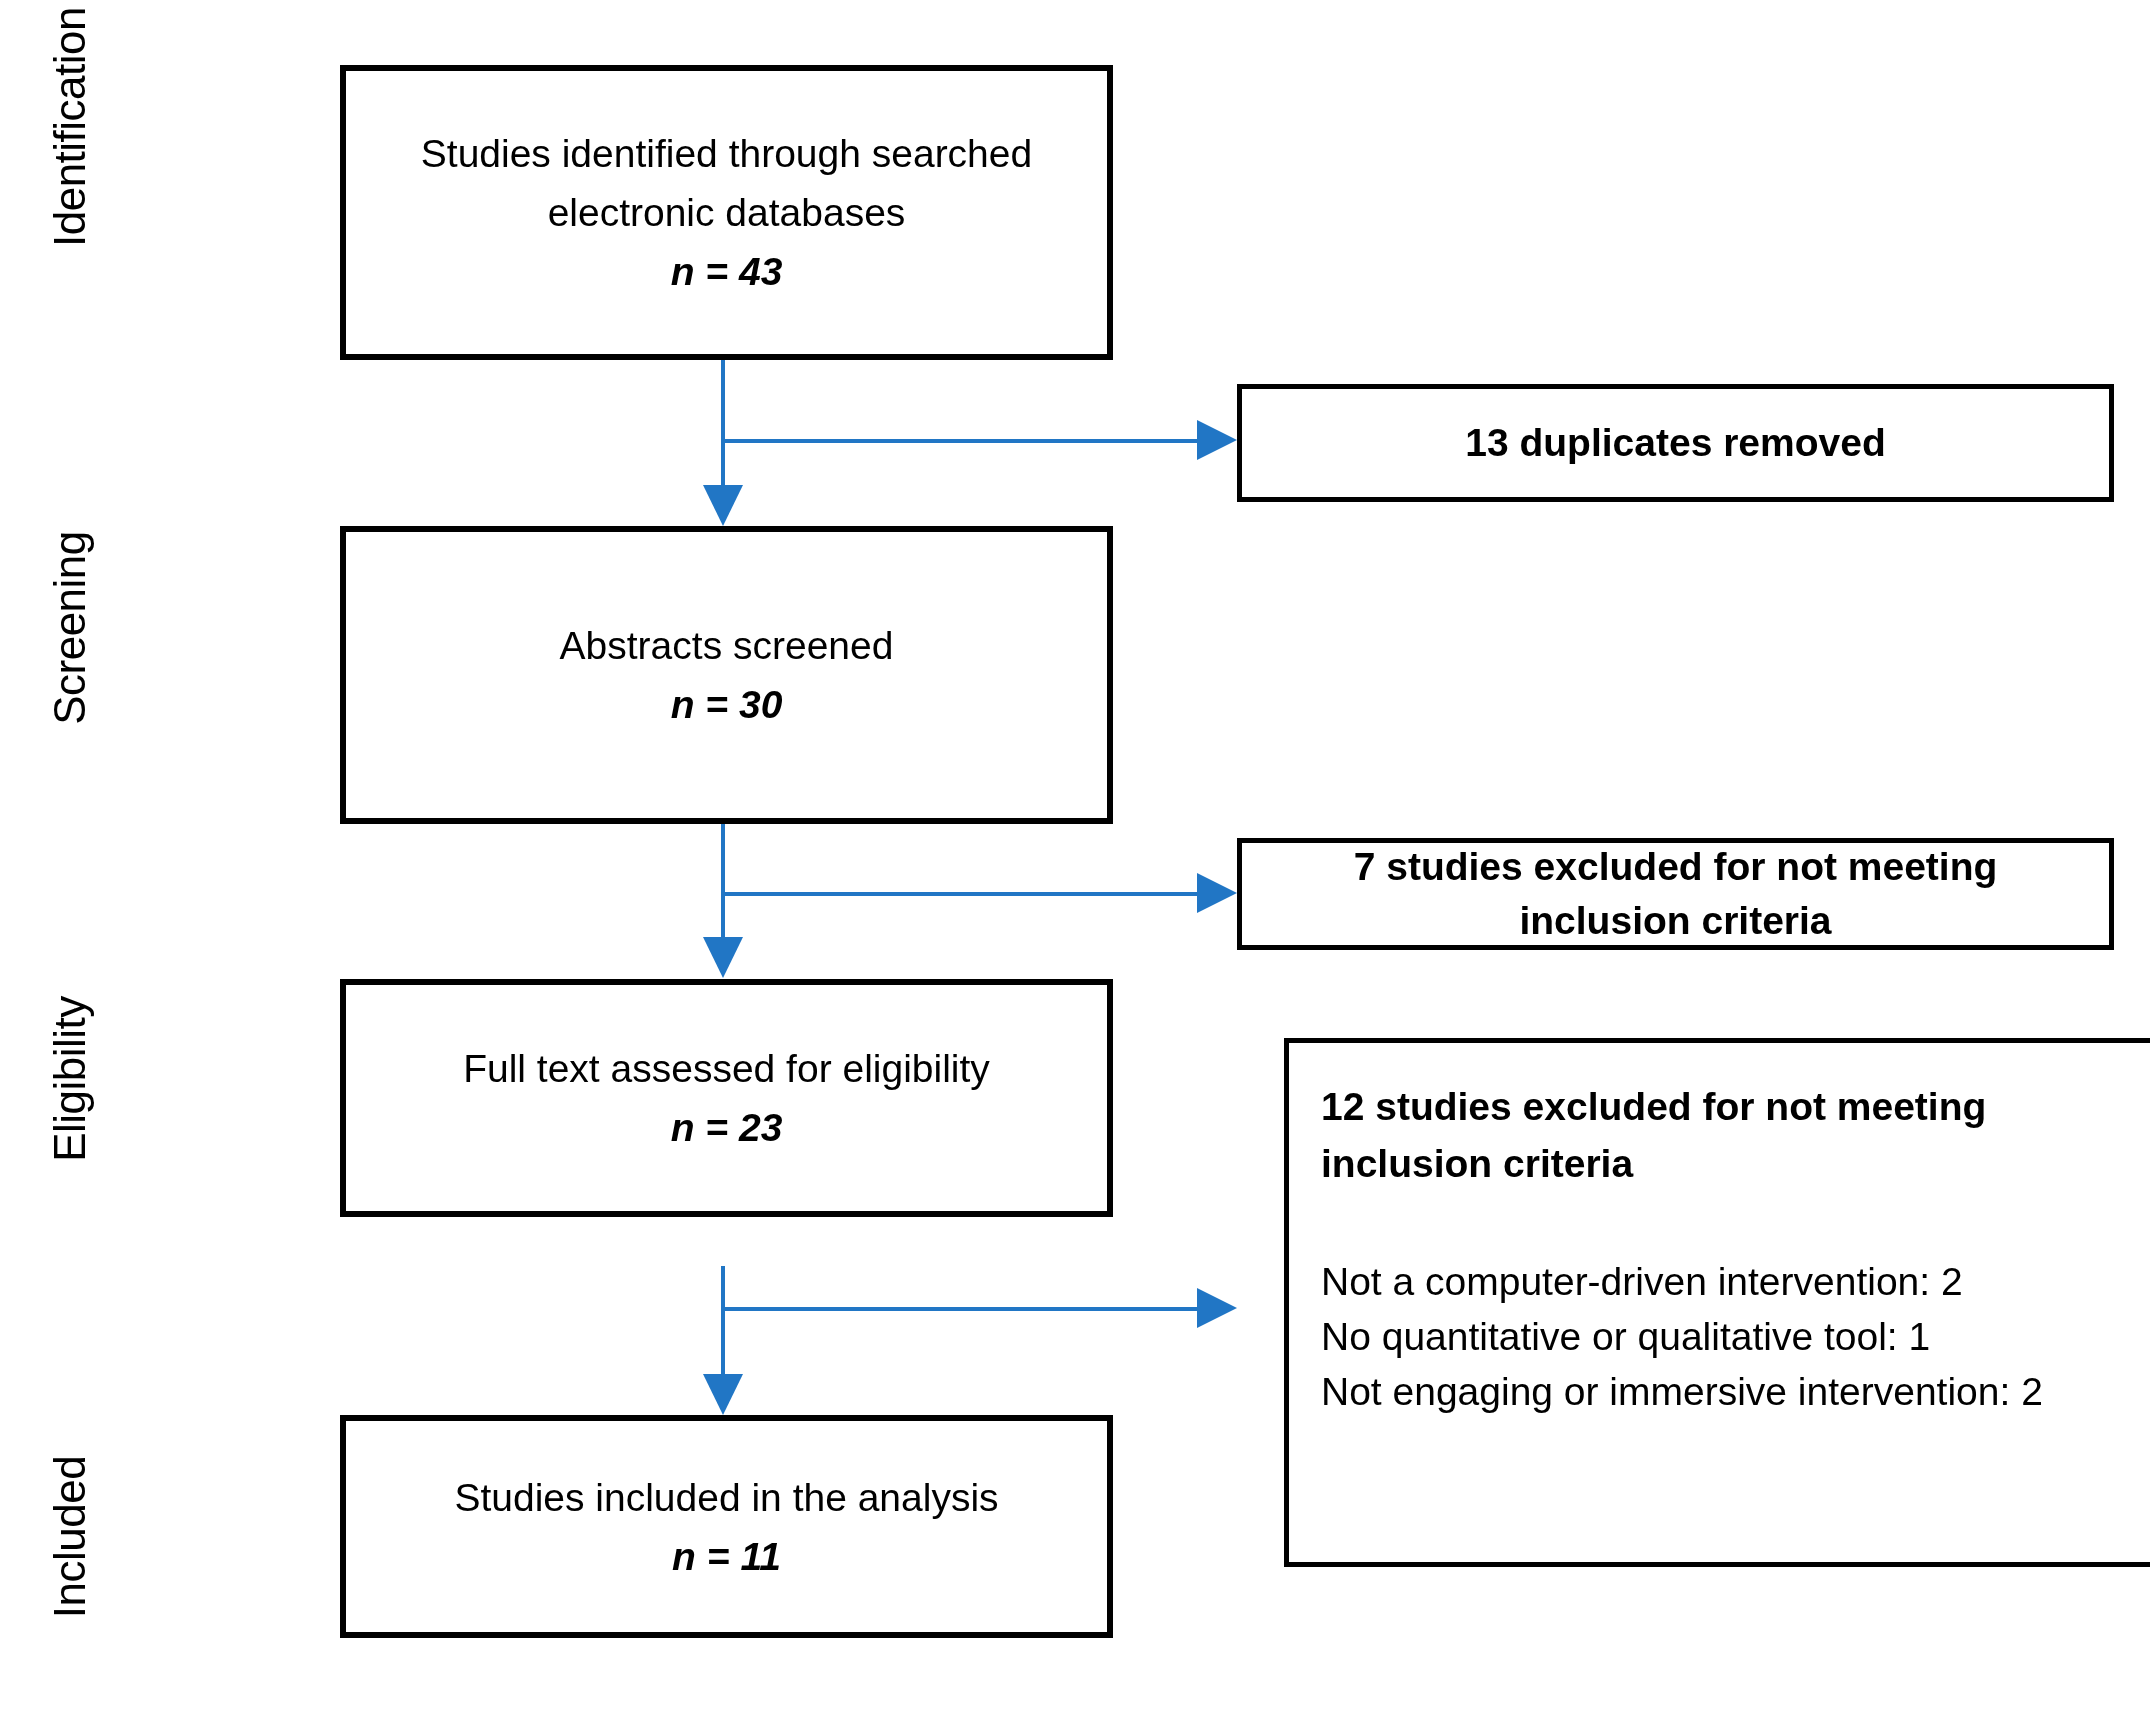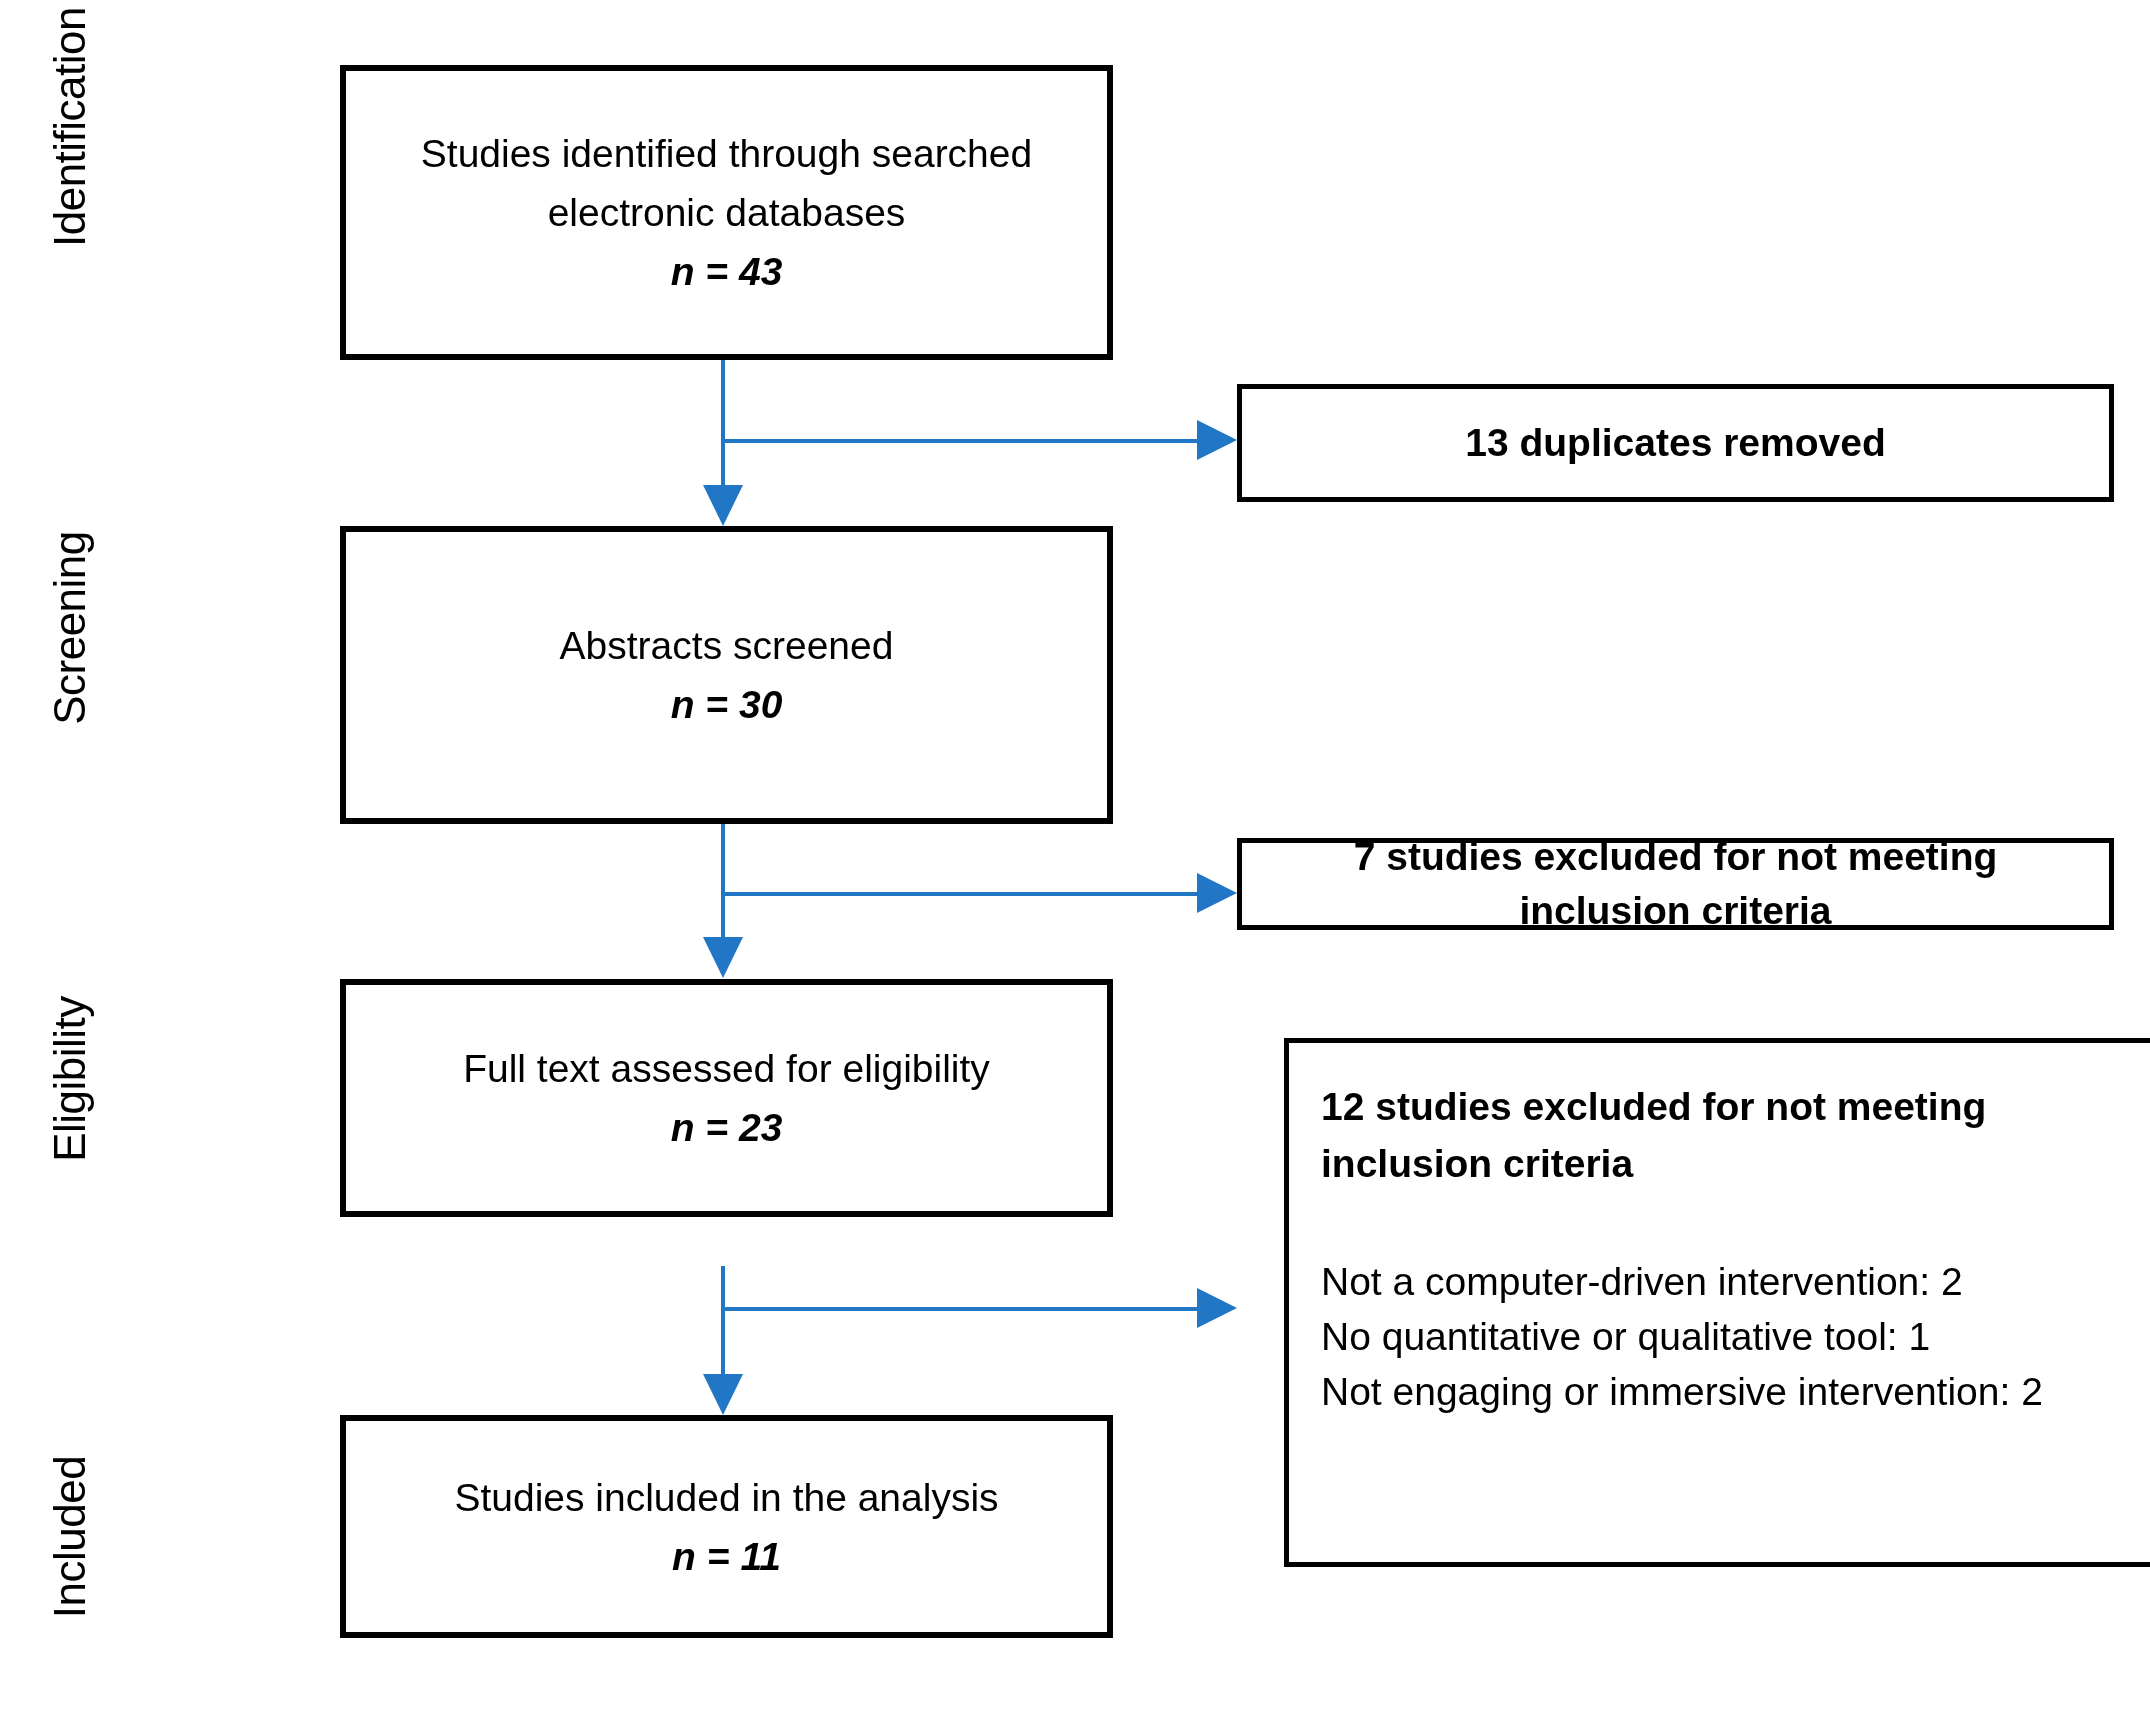--- a/index.html
+++ b/index.html
@@ -123,21 +123,21 @@
   <div class="flow-box" style="top:1415px; height:223px;">
     <div class="box-line">Studies included in the analysis</div>
 
     <div class="n-count">n = 11</div>
   </div>
 
   <div class="side-box centered" style="top:384px; height:118px;">
     <div>13 duplicates removed</div>
   </div>
 
-  <div class="side-box centered" style="top:838px; height:92px;">
+  <div class="side-box centered" style="top:838px; height:112px;">
     <div>7 studies excluded for not meeting inclusion criteria</div>
   </div>
 
   <div class="side-box listing" style="top:1038px; height:529px;">
     <div class="excl-heading">12 studies excluded for not meeting inclusion criteria</div>
     <div class="excl-item">Not a computer-driven intervention: 2</div>
     <div class="excl-item">No quantitative or qualitative tool: 1</div>
     <div class="excl-item">Not engaging or immersive intervention: 2</div>
   </div>
 

